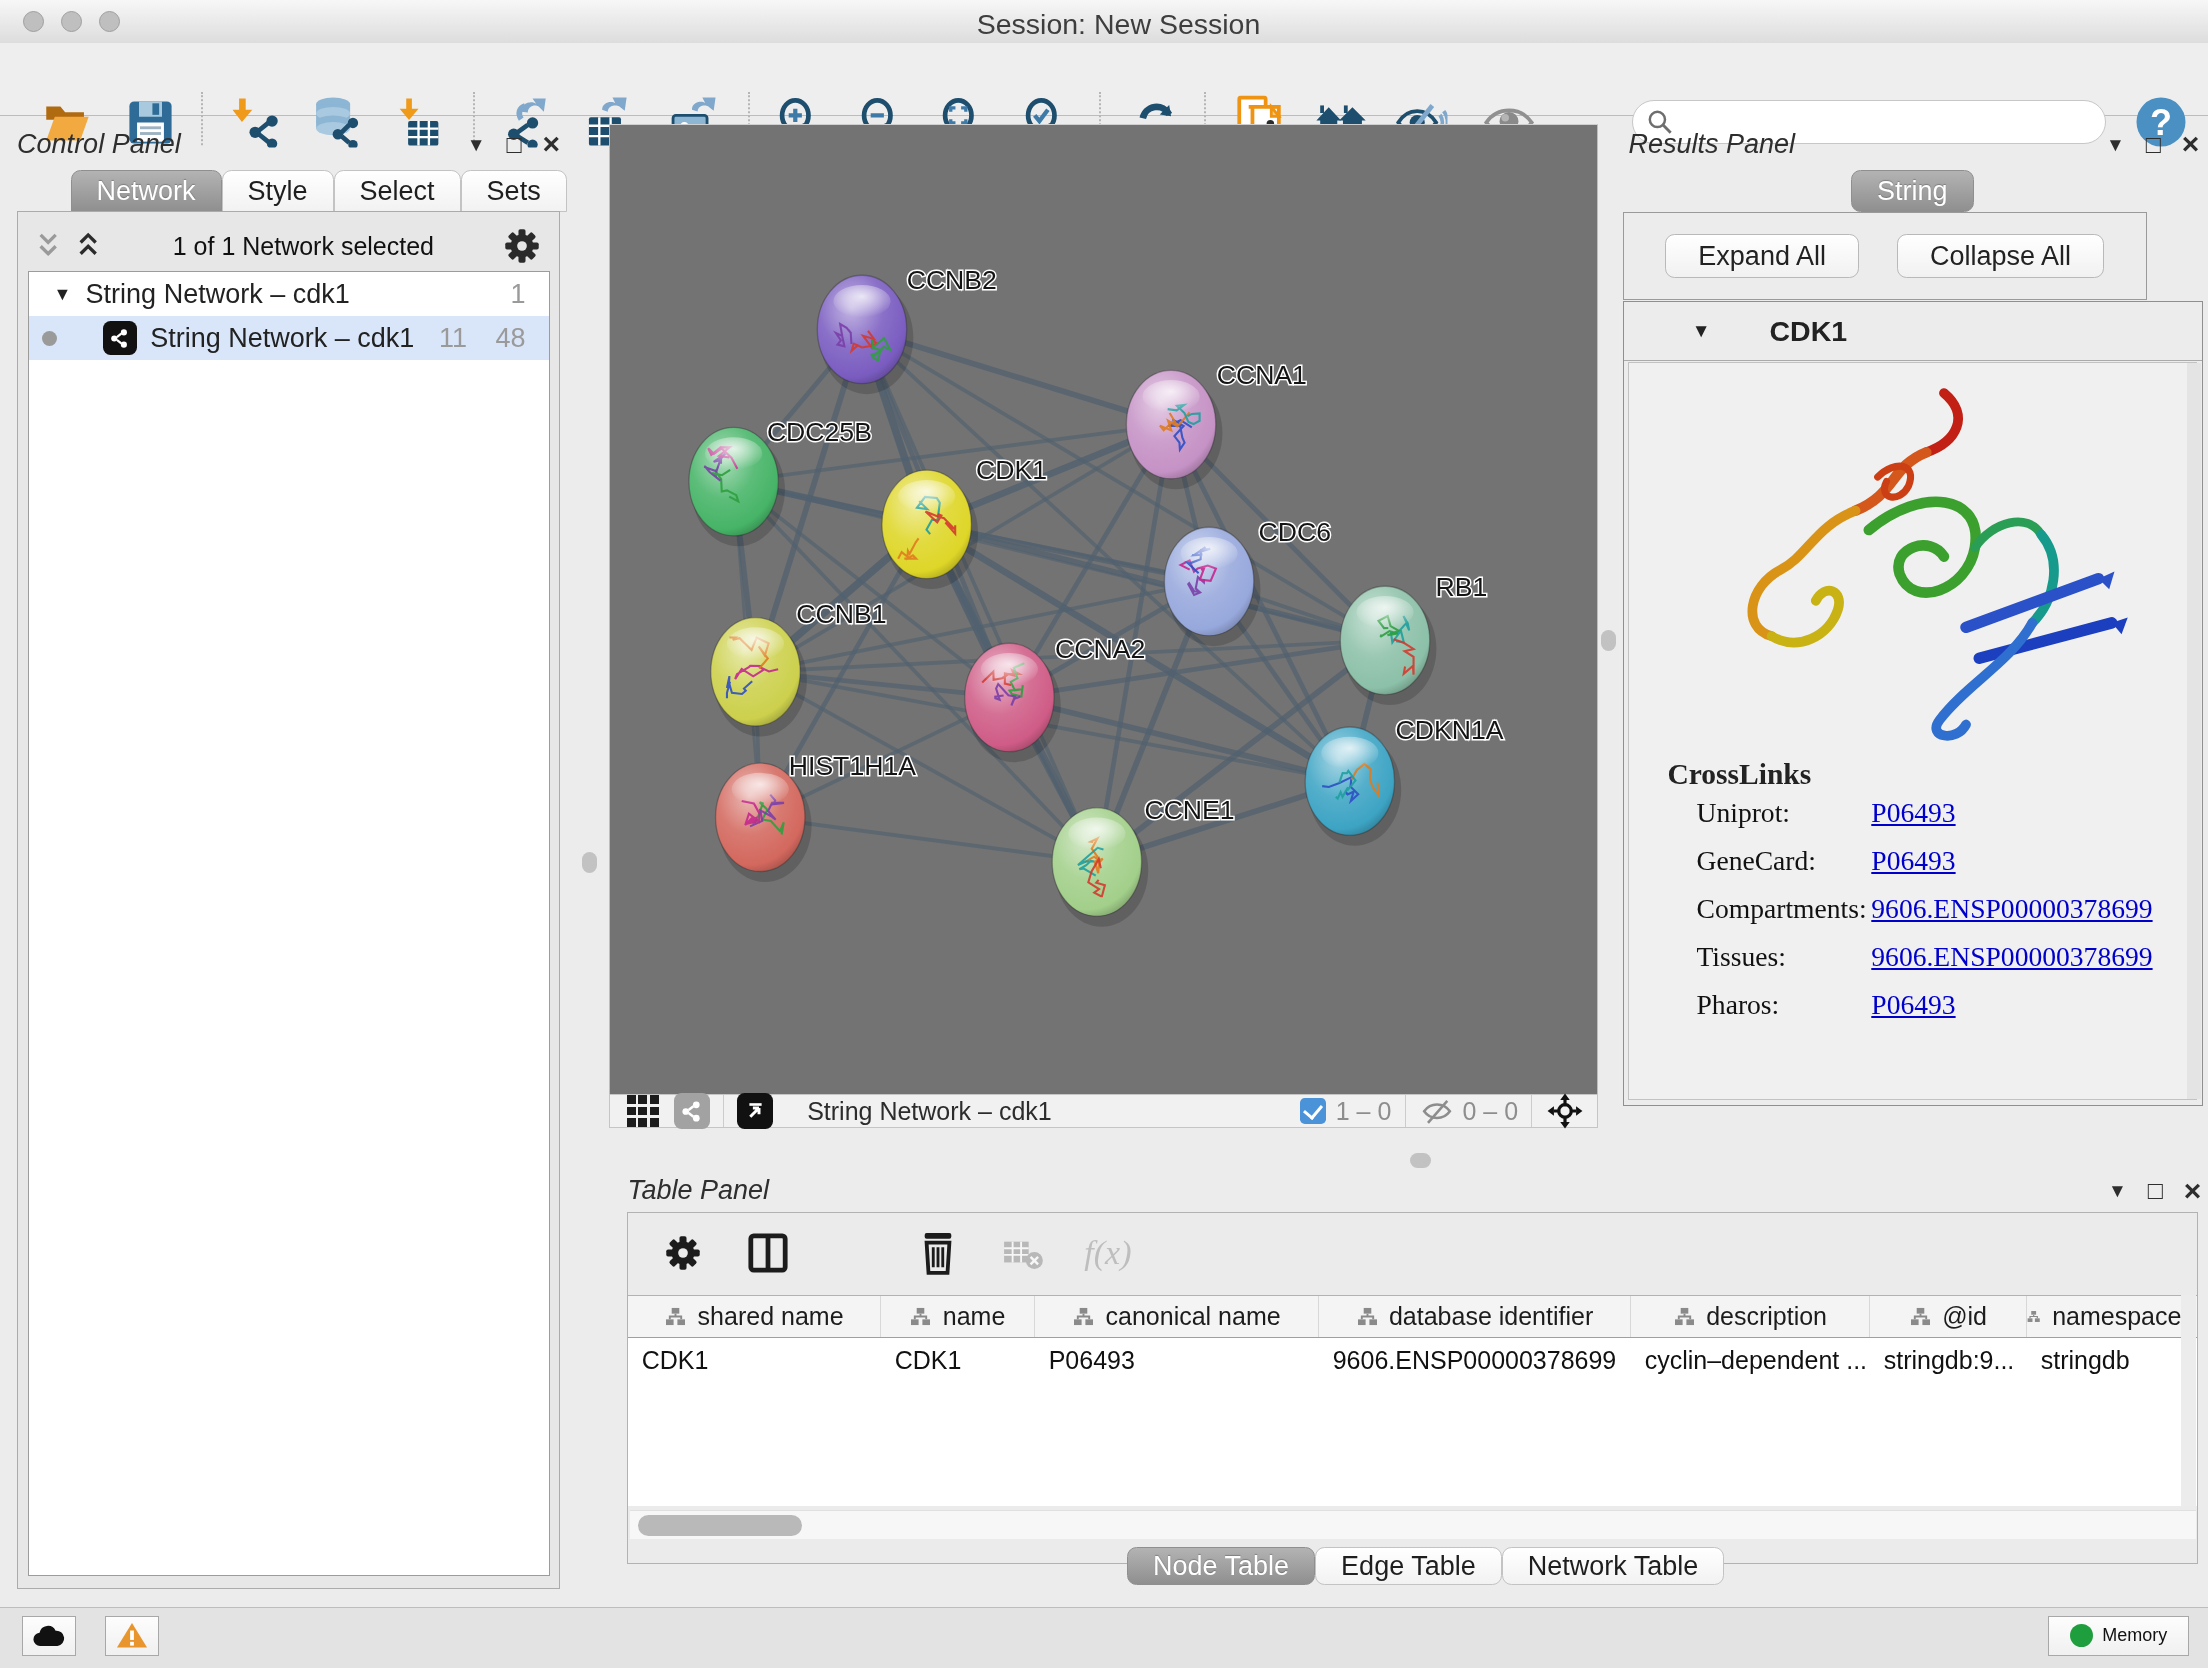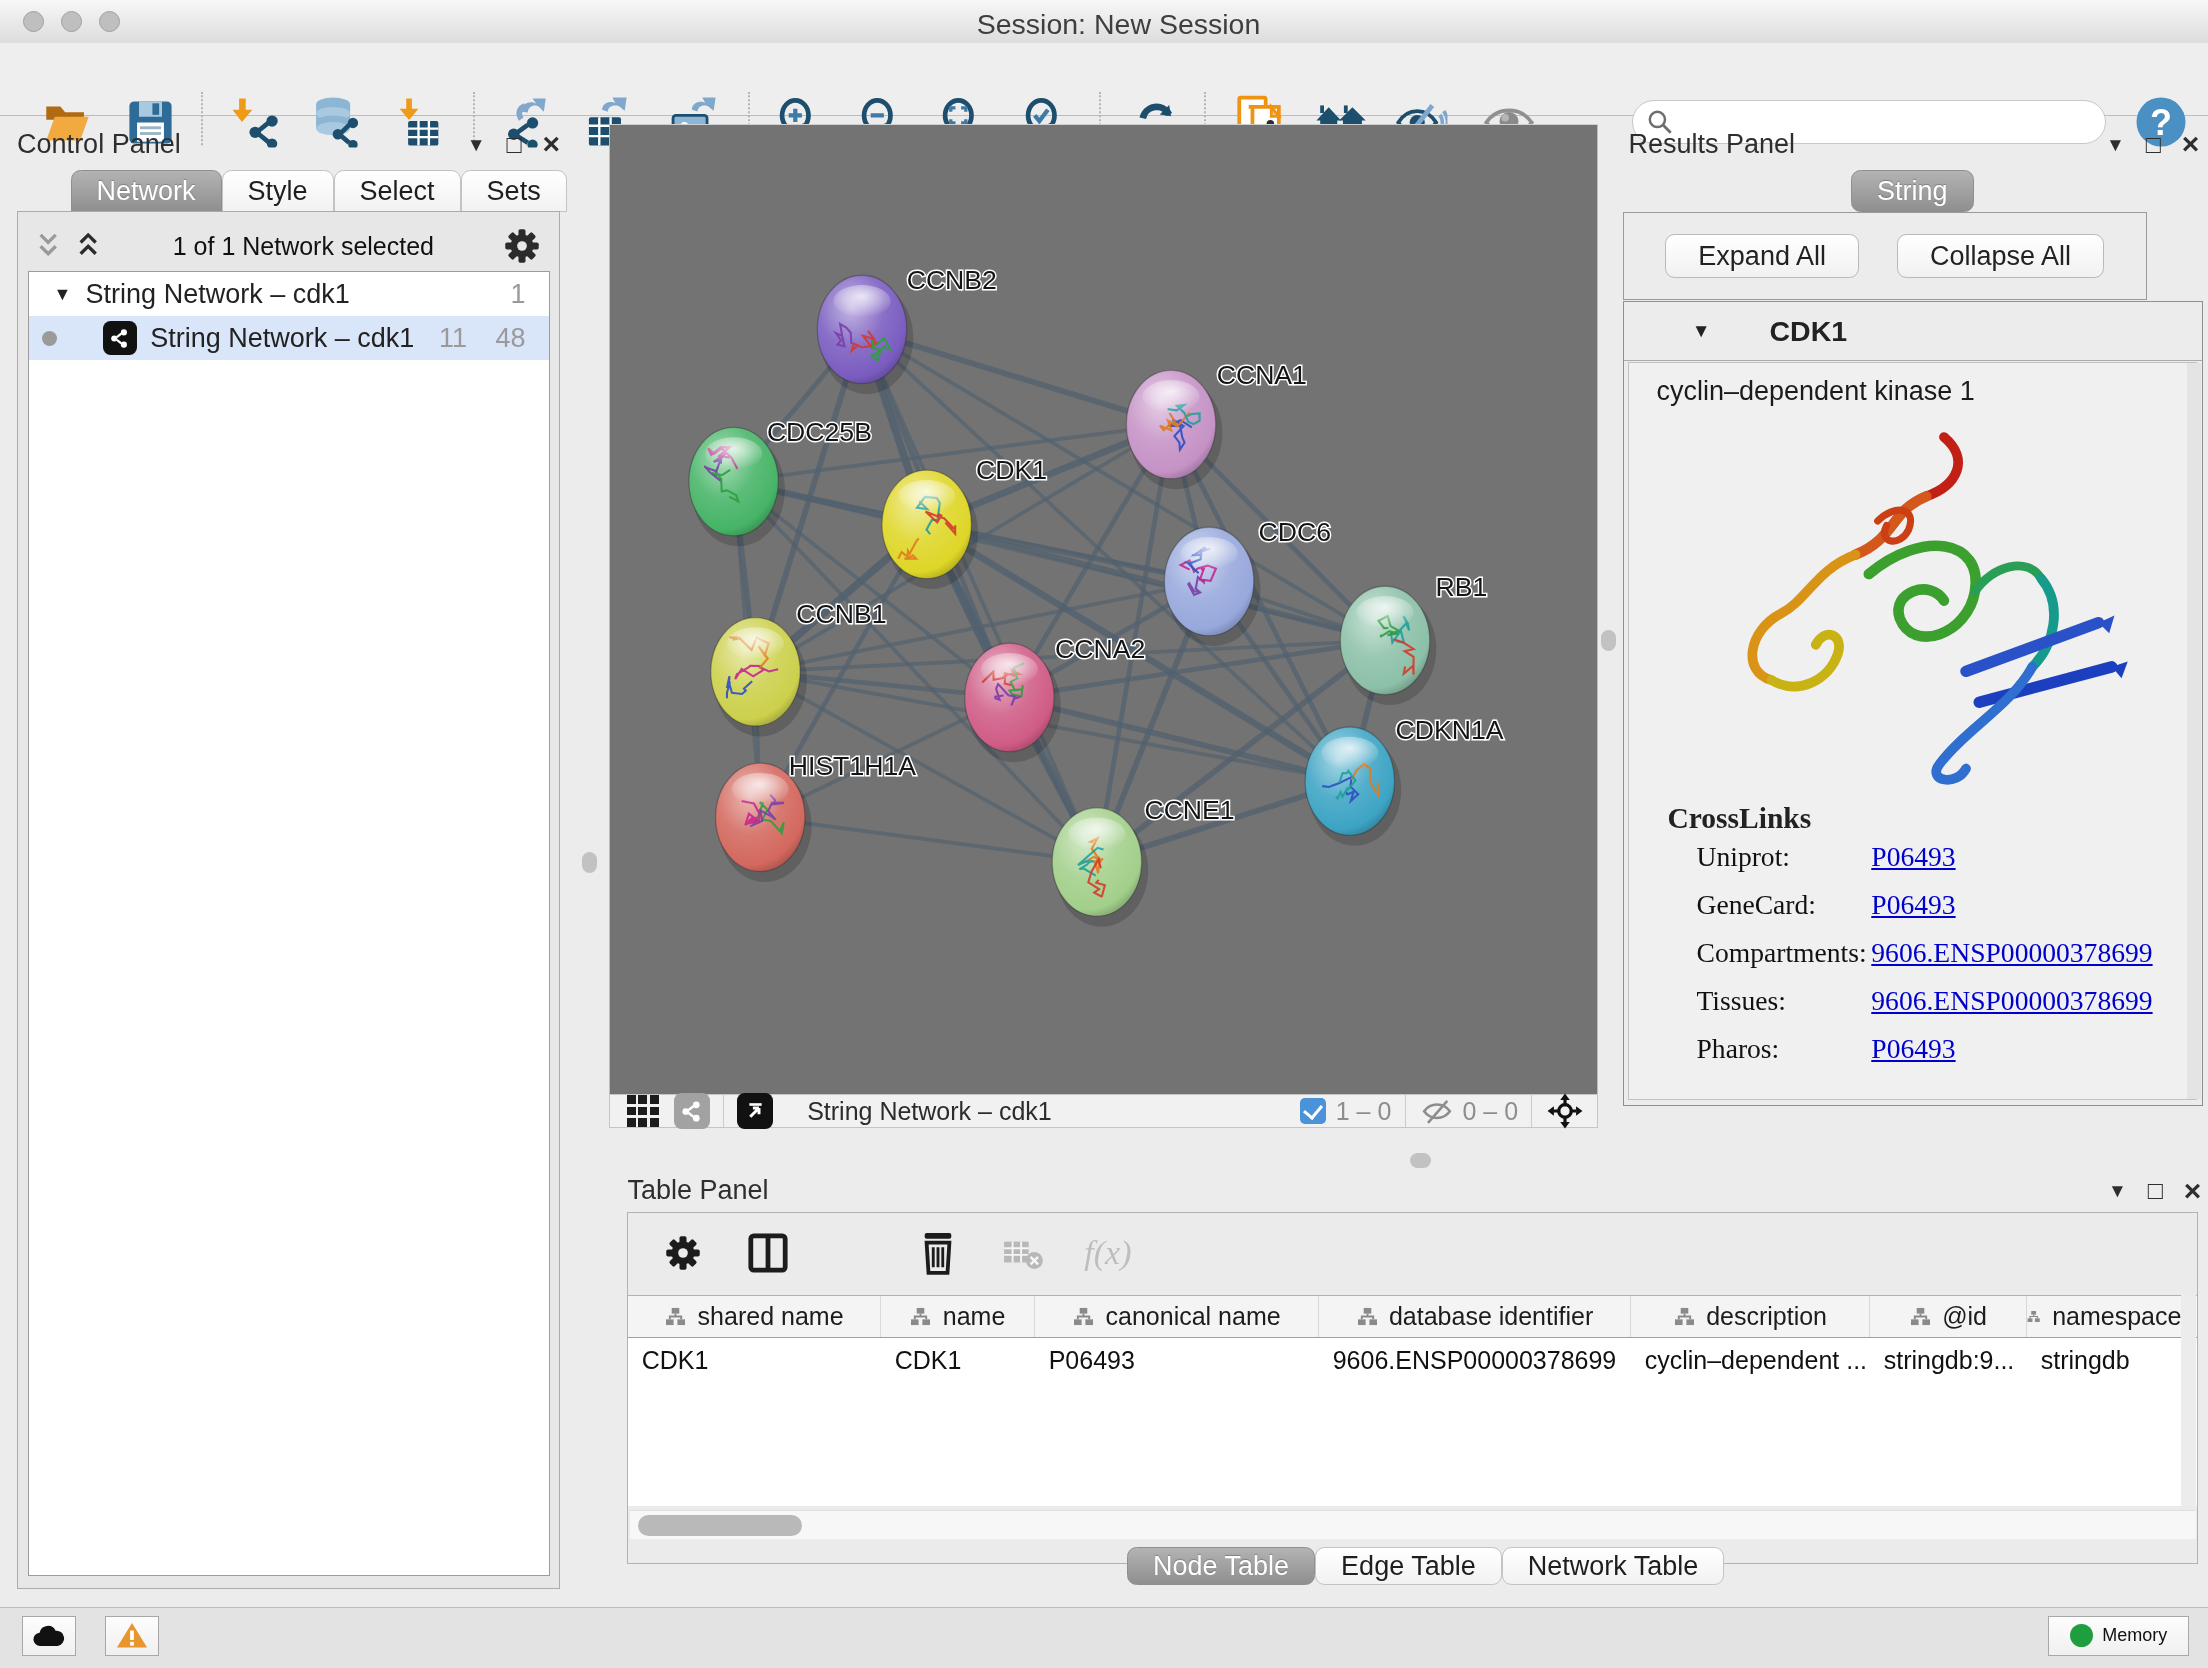--- a/index.html
+++ b/index.html
@@ -21,21 +21,21 @@
     display:flex; align-items:center; justify-content:center; top:79px; transform:translate(-50%,-50%); }
   .tb-sep { position:absolute; top:53px; height:53px; width:0; border-left:2.9px dotted #b5b5b5; transform:translateY(-3.8px);}
   .search-box { position:absolute; left:1632px; top:57px; width:474px; height:44px; background:#fff;
     border:1.9px solid #c7c7c7; border-radius:22px; display:flex; align-items:center; padding-left:13.3px; }
   .search-box input { border:none; outline:none; font-size:25px; width:399px; background:transparent; font-family:"Liberation Sans",sans-serif;}
   .help-btn { position:absolute; left:2161px; top:79px; transform:translate(-50%,-50%); width:49px; height:49px;
     border-radius:50%; background:#4a90c2; color:#fff; font-size:36px; font-weight:bold;
     display:flex; align-items:center; justify-content:center; }
 
   
-  .panel-title { font-size:27px; color:#2e2e2e; }
+  .panel-title { font-size:27px; color:#2e2e2e;font-style:italic; }
   .win-ctl { display:flex; gap:21px; align-items:center; }
   .wc { font-size:25px; color:#2e2e2e; line-height:1; }
   .wc.caret { font-size:19px; }
   .wc.close { font-weight:bold; font-size:30px; }
   .tab { height:42px; display:flex; align-items:center; justify-content:center; font-size:27px;
     background:linear-gradient(#ffffff,#f2f2f2); border:1px solid #c3c3c3; color:#1e1e1e; padding:0 25px;
     border-radius:9.5px 9.5px 0 0; }
   .tab.selected { background:linear-gradient(#b3b3b3,#8f8f8f); color:#fff; text-shadow:0 -1px 1px rgba(0,0,0,.25); border-color:#8f8f8f;}
 
   
@@ -654,21 +654,20 @@
   <div class="rp-box1">
     <span class="rp-btn">Expand All</span>
     <span class="rp-btn">Collapse All</span>
   </div>
   <div class="rp-box2">
     <div class="rp-sec-head">
       <span class="rp-sec-caret">▼</span>
       <span class="rp-sec-title">CDK1</span>
     </div>
     <div class="rp-content">
-      <div class="rp-desc">cyclin–dependent kinase 1</div>
       <svg width="514" height="380" viewBox="0 0 540 430" style="display:block; margin:7.6px auto 0;">
         <g fill="none" stroke-linecap="round">
           <path d="M305,25 C335,50 320,80 285,92" stroke="#c22015" stroke-width="11"></path>
           <path d="M285,92 C245,108 250,140 205,158" stroke="#d4571c" stroke-width="12"></path>
           <path d="M230,120 C250,100 275,105 265,130 C255,150 230,145 240,125" stroke="#cc3f15" stroke-width="8"></path>
           <path d="M205,158 C160,175 150,210 120,225 C85,243 75,290 110,300" stroke="#d99417" stroke-width="11"></path>
           <path d="M110,300 C140,318 175,300 185,270 C192,248 170,240 160,260" stroke="#c9b213" stroke-width="11"></path>
           <path d="M220,180 C280,130 350,140 340,200 C332,248 270,270 255,230 C245,200 290,185 305,210" stroke="#3ba02e" stroke-width="12"></path>
           <path d="M340,200 C360,170 400,160 415,185" stroke="#2a9e55" stroke-width="10"></path>
           <path d="M415,185 C440,215 430,260 405,285" stroke="#169a8c" stroke-width="11"></path>

